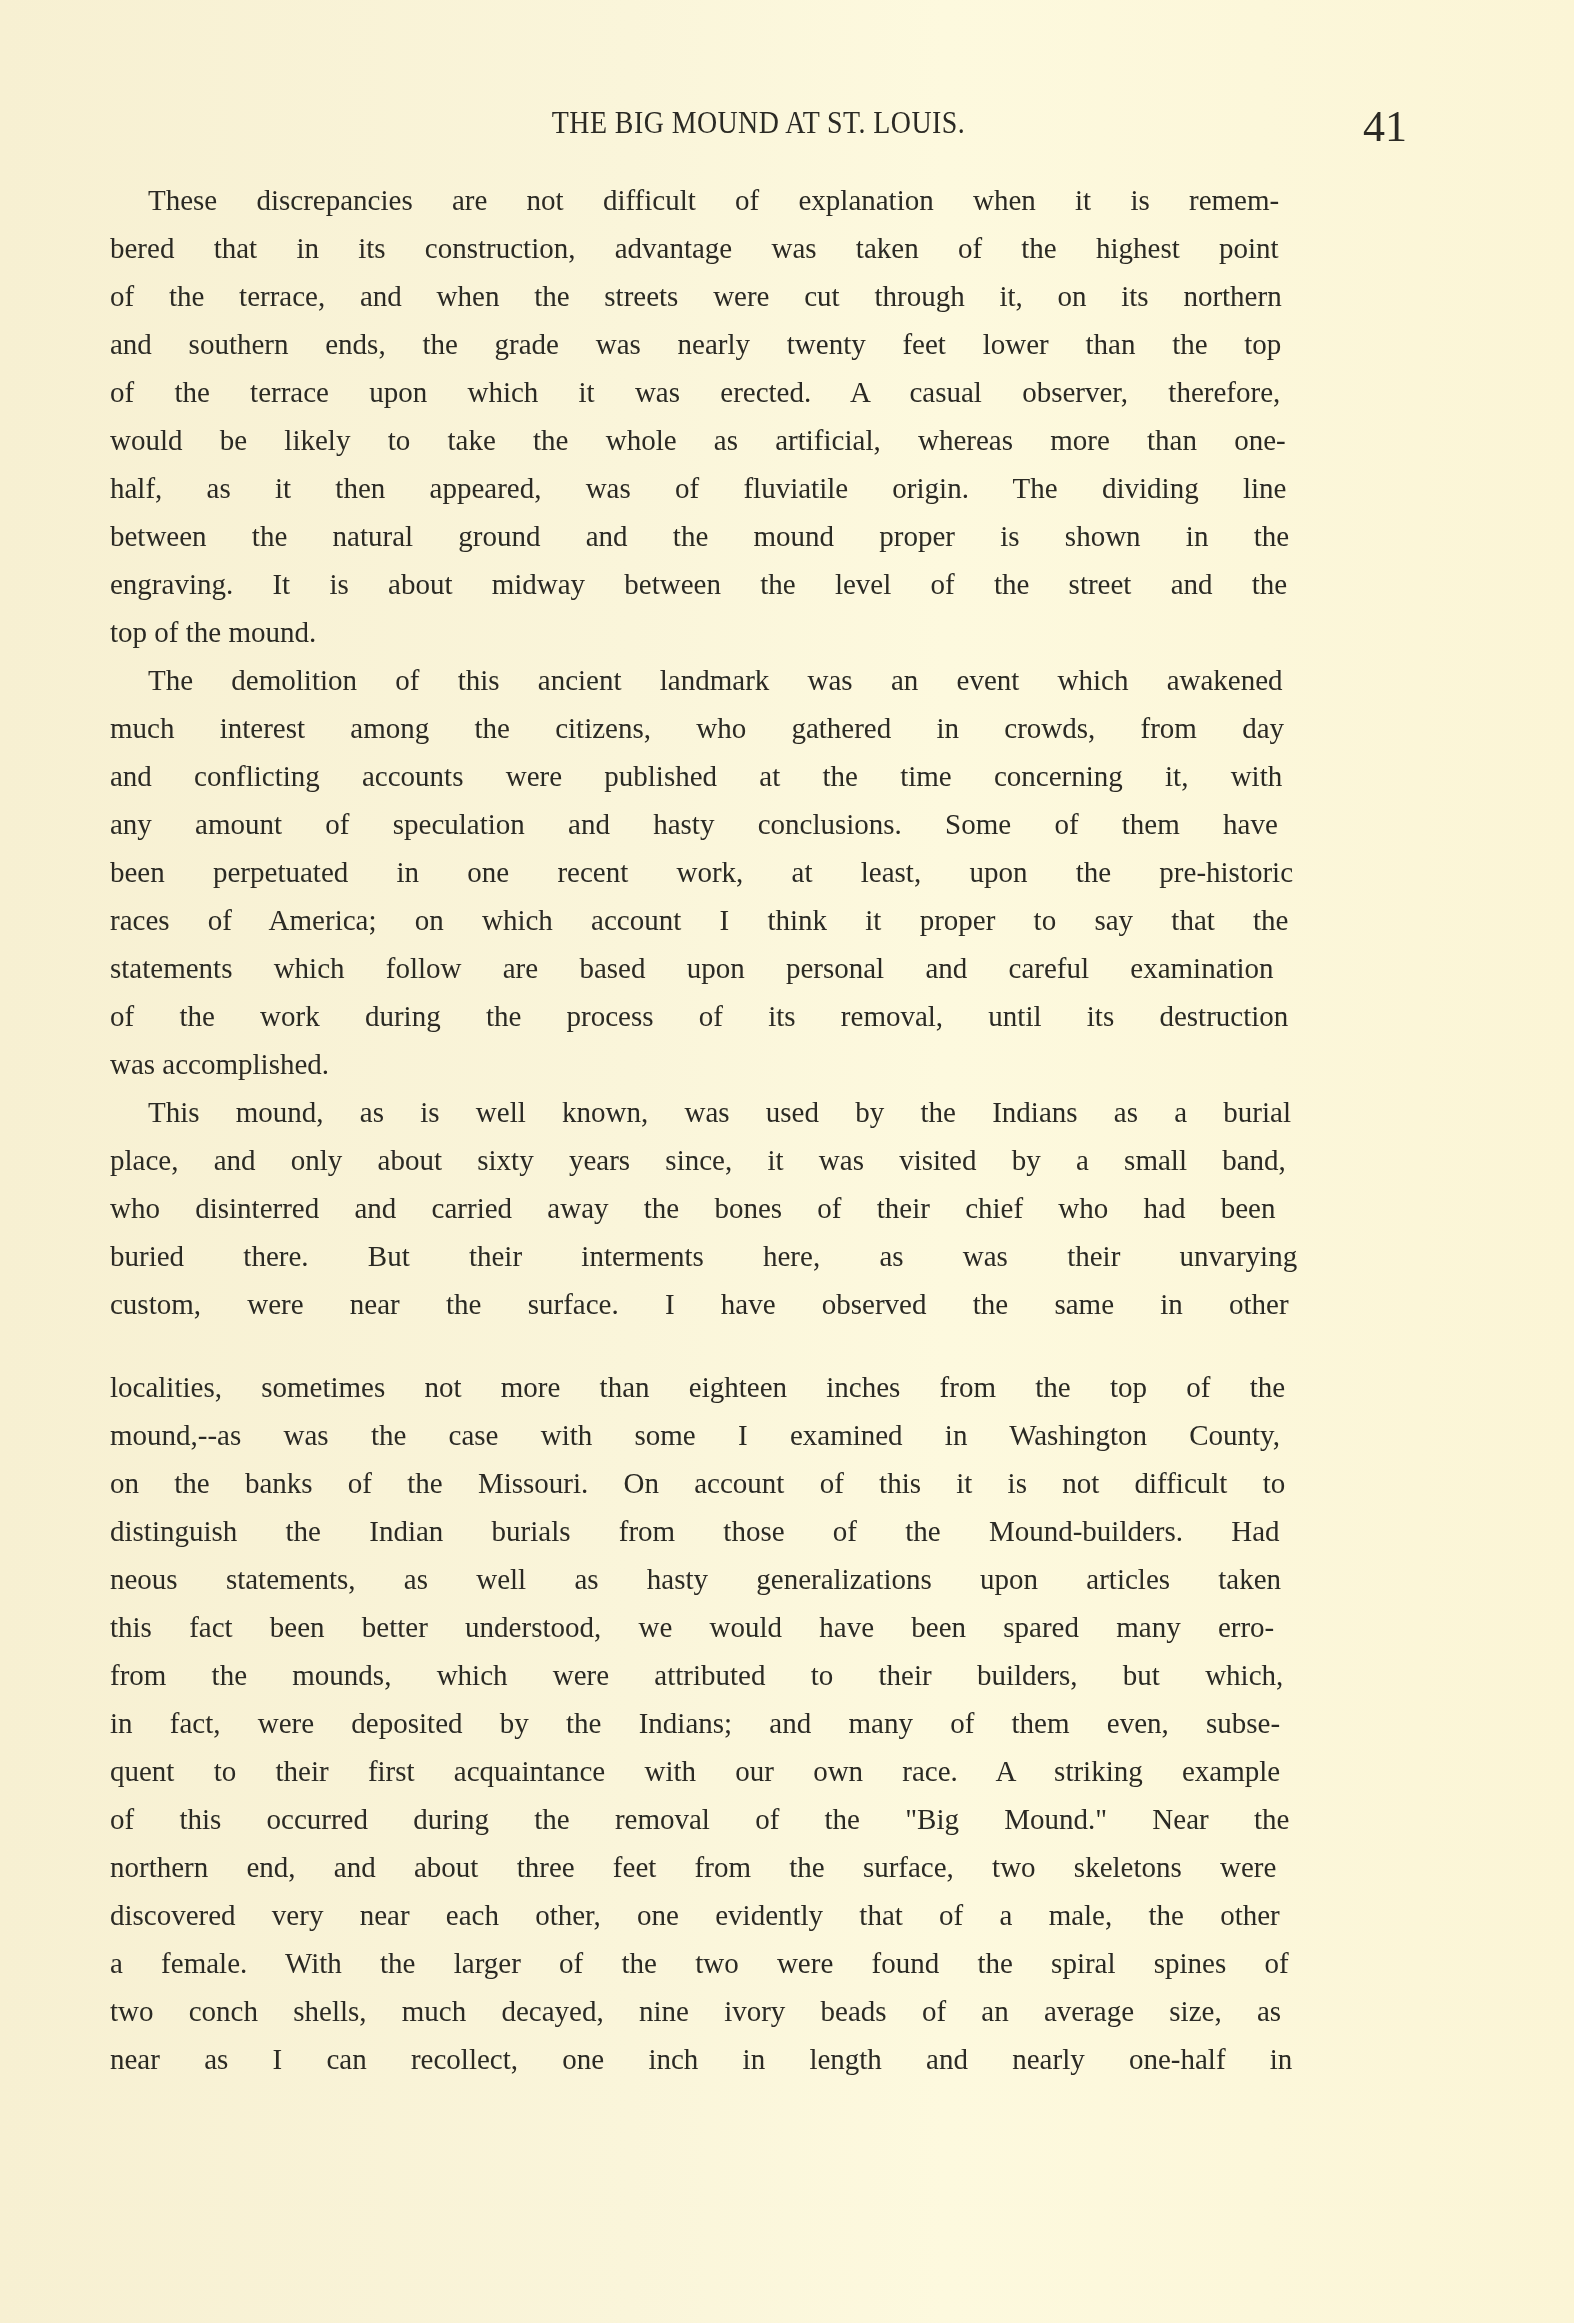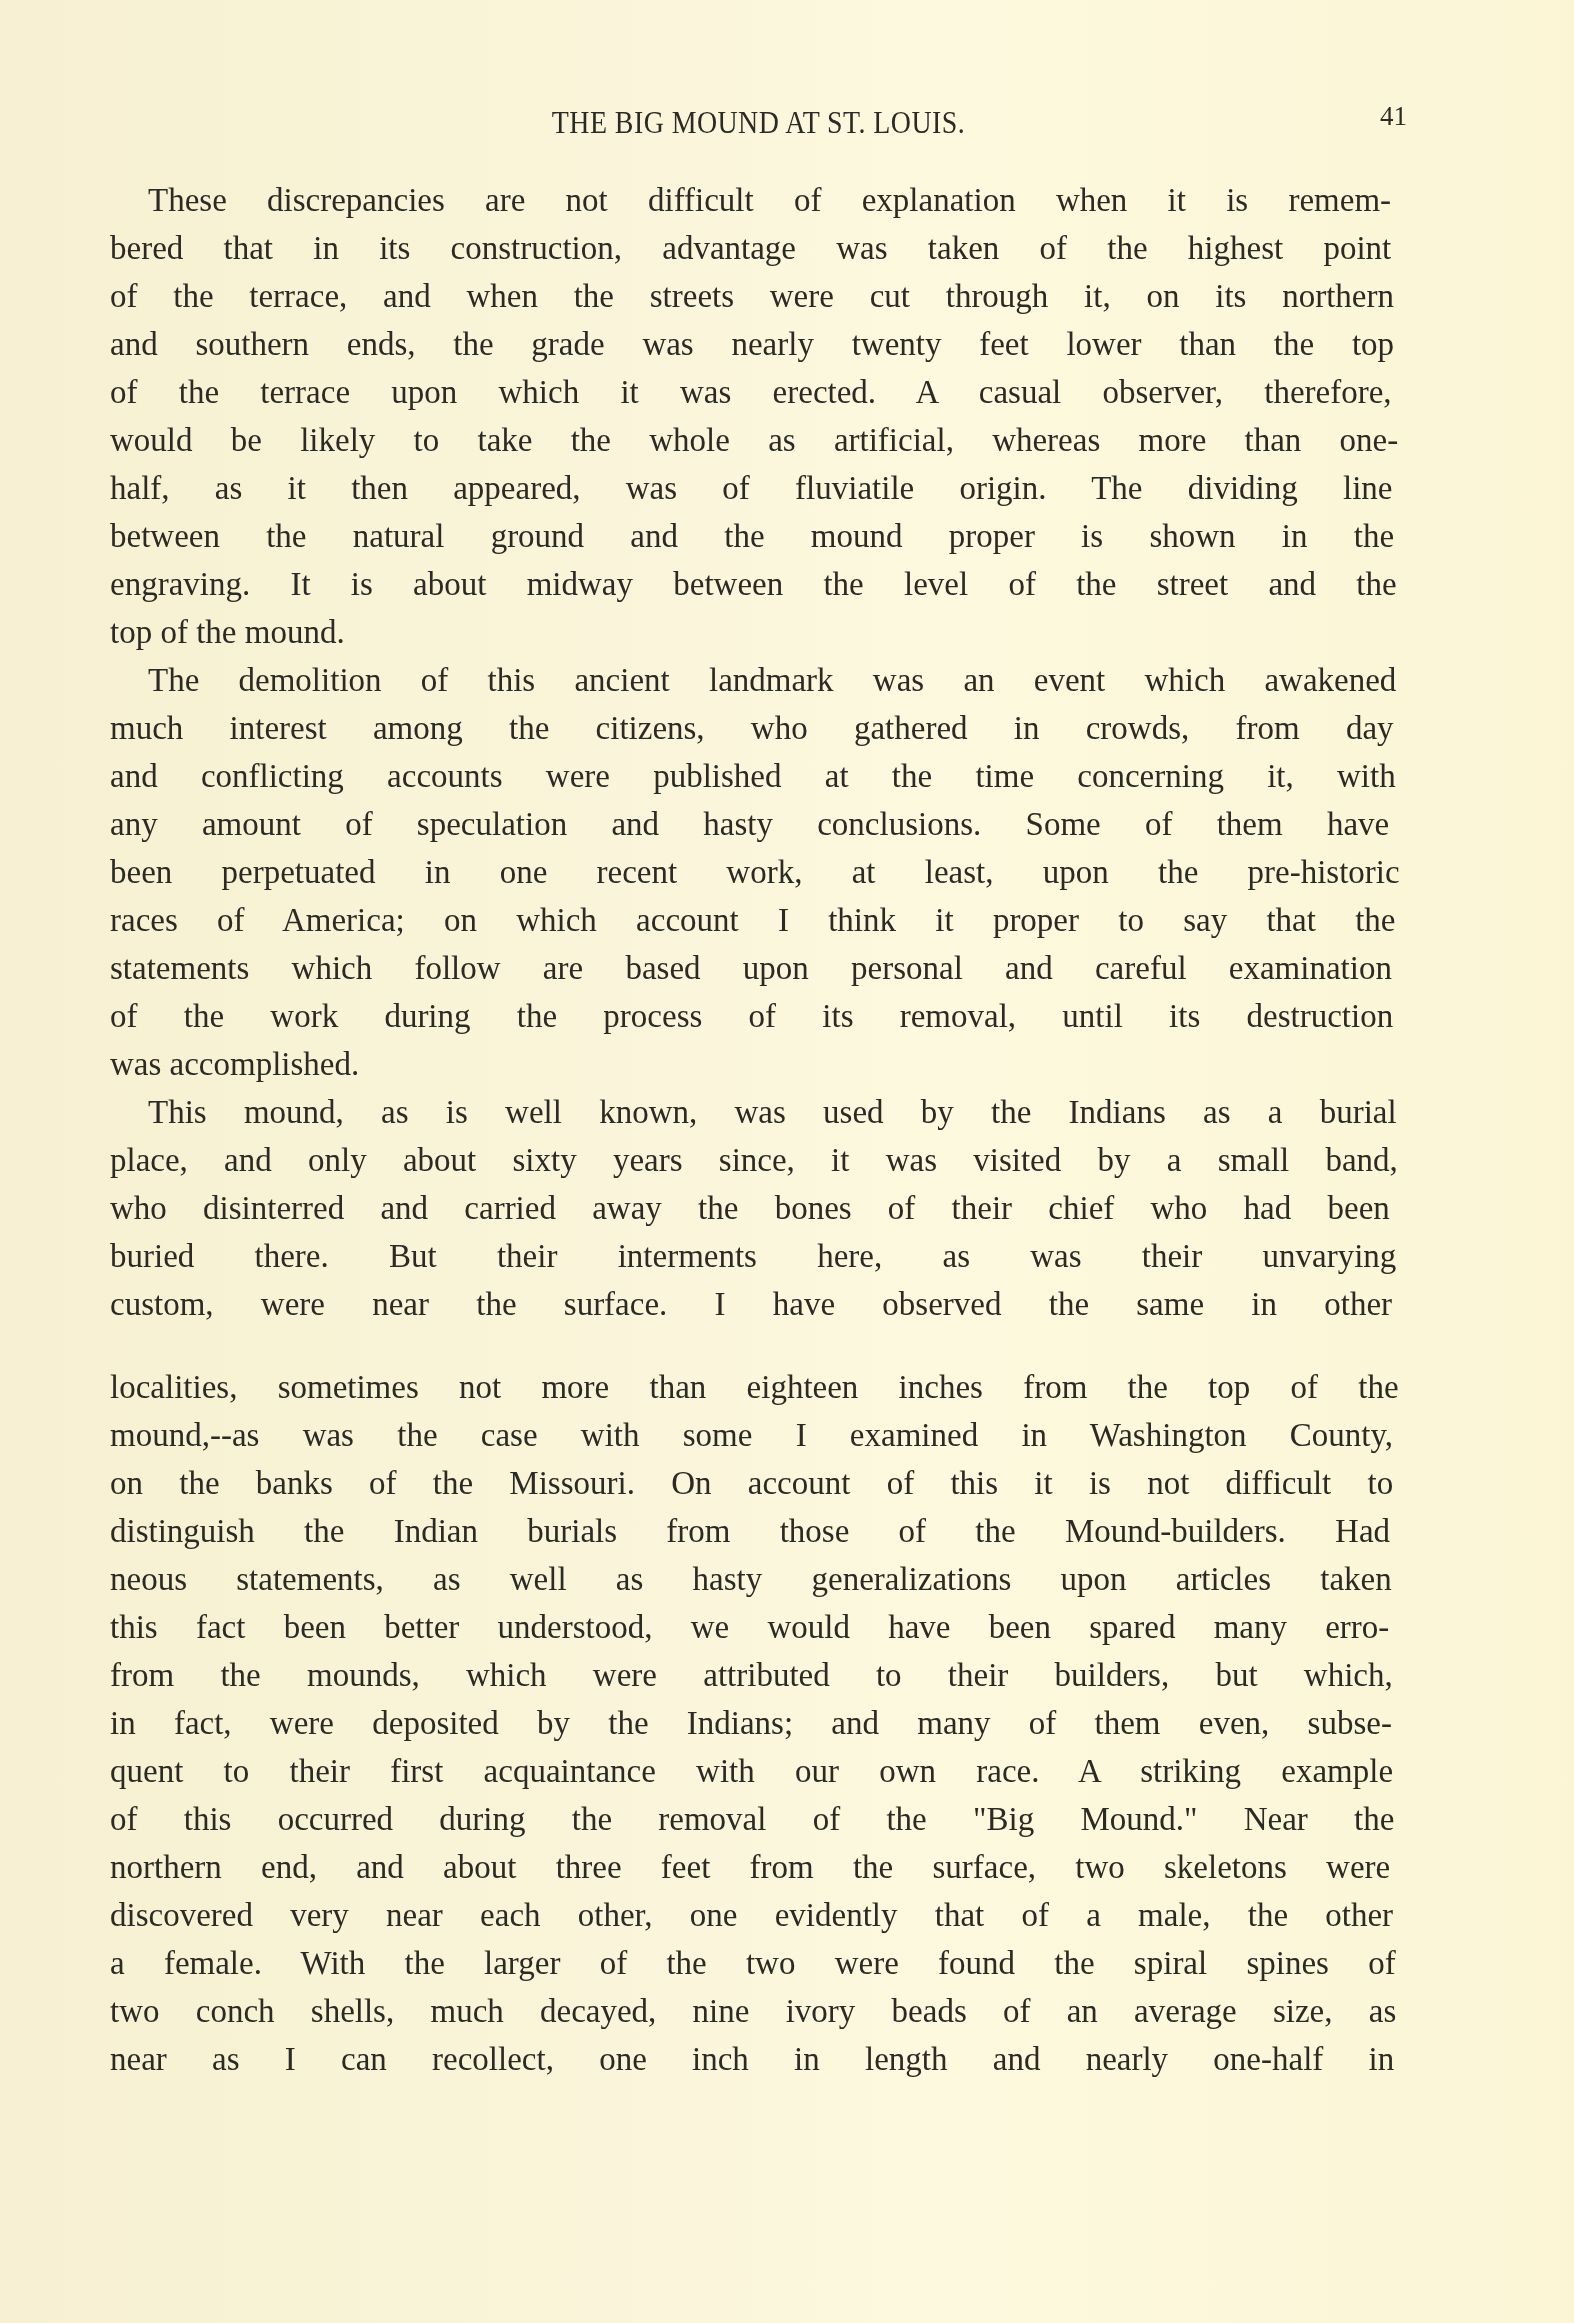--- a/index.html
+++ b/index.html
@@ -37,33 +37,33 @@
       font-size: 31px;
       letter-spacing: 0.5px;
       top: 3.6px;
       transform: scaleX(0.9);
       transform-origin: center;
     }
     .page-number {
       position: absolute;
       right: 0;
       top: 0;
-      font-size: 27px;
+      font-size: 44px;
     }
     .body-text {
       position: absolute;
       top: 176px;
       left: 110px;
       width: 1297px;
     }
     .line {
       display: block;
       height: 48px;
       line-height: 48px;
-      font-size: 33px;
+      font-size: 29px;
       text-align: justify;
       text-align-last: justify;
       white-space: nowrap;
       overflow: visible;
     }
     .line.last {
       text-align-last: left;
     }
     .line.indent {
       padding-left: 38px;

